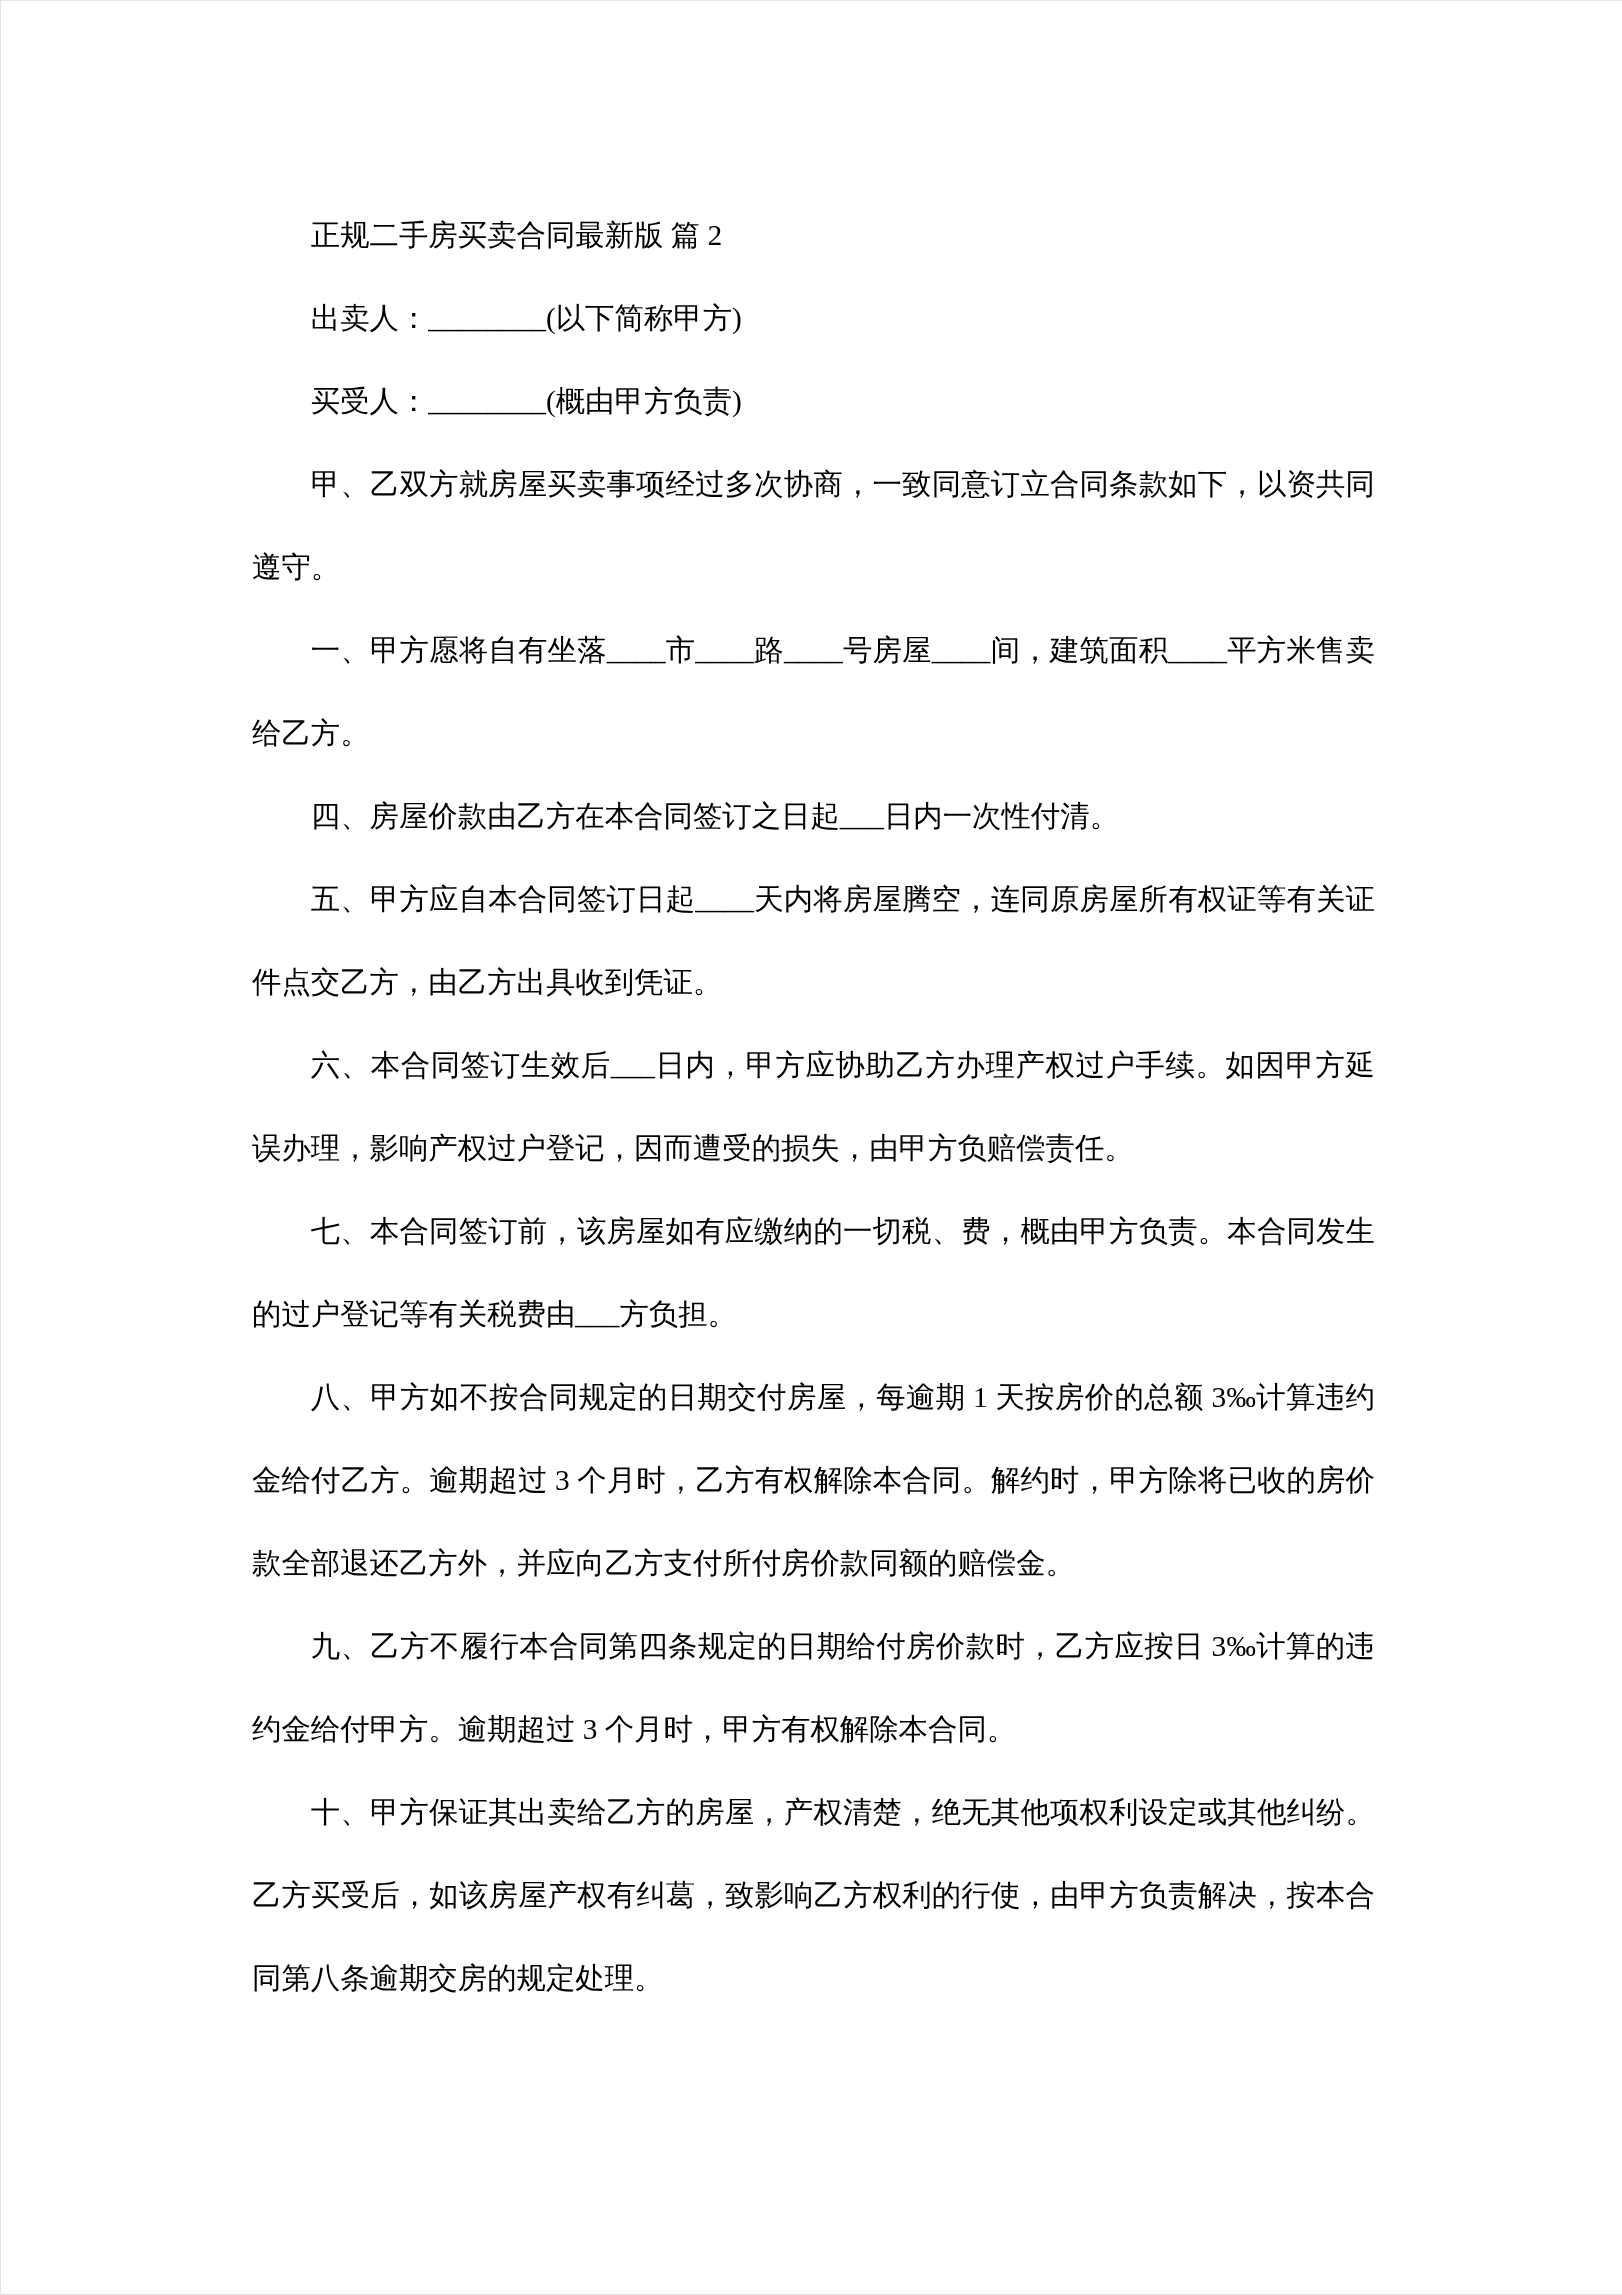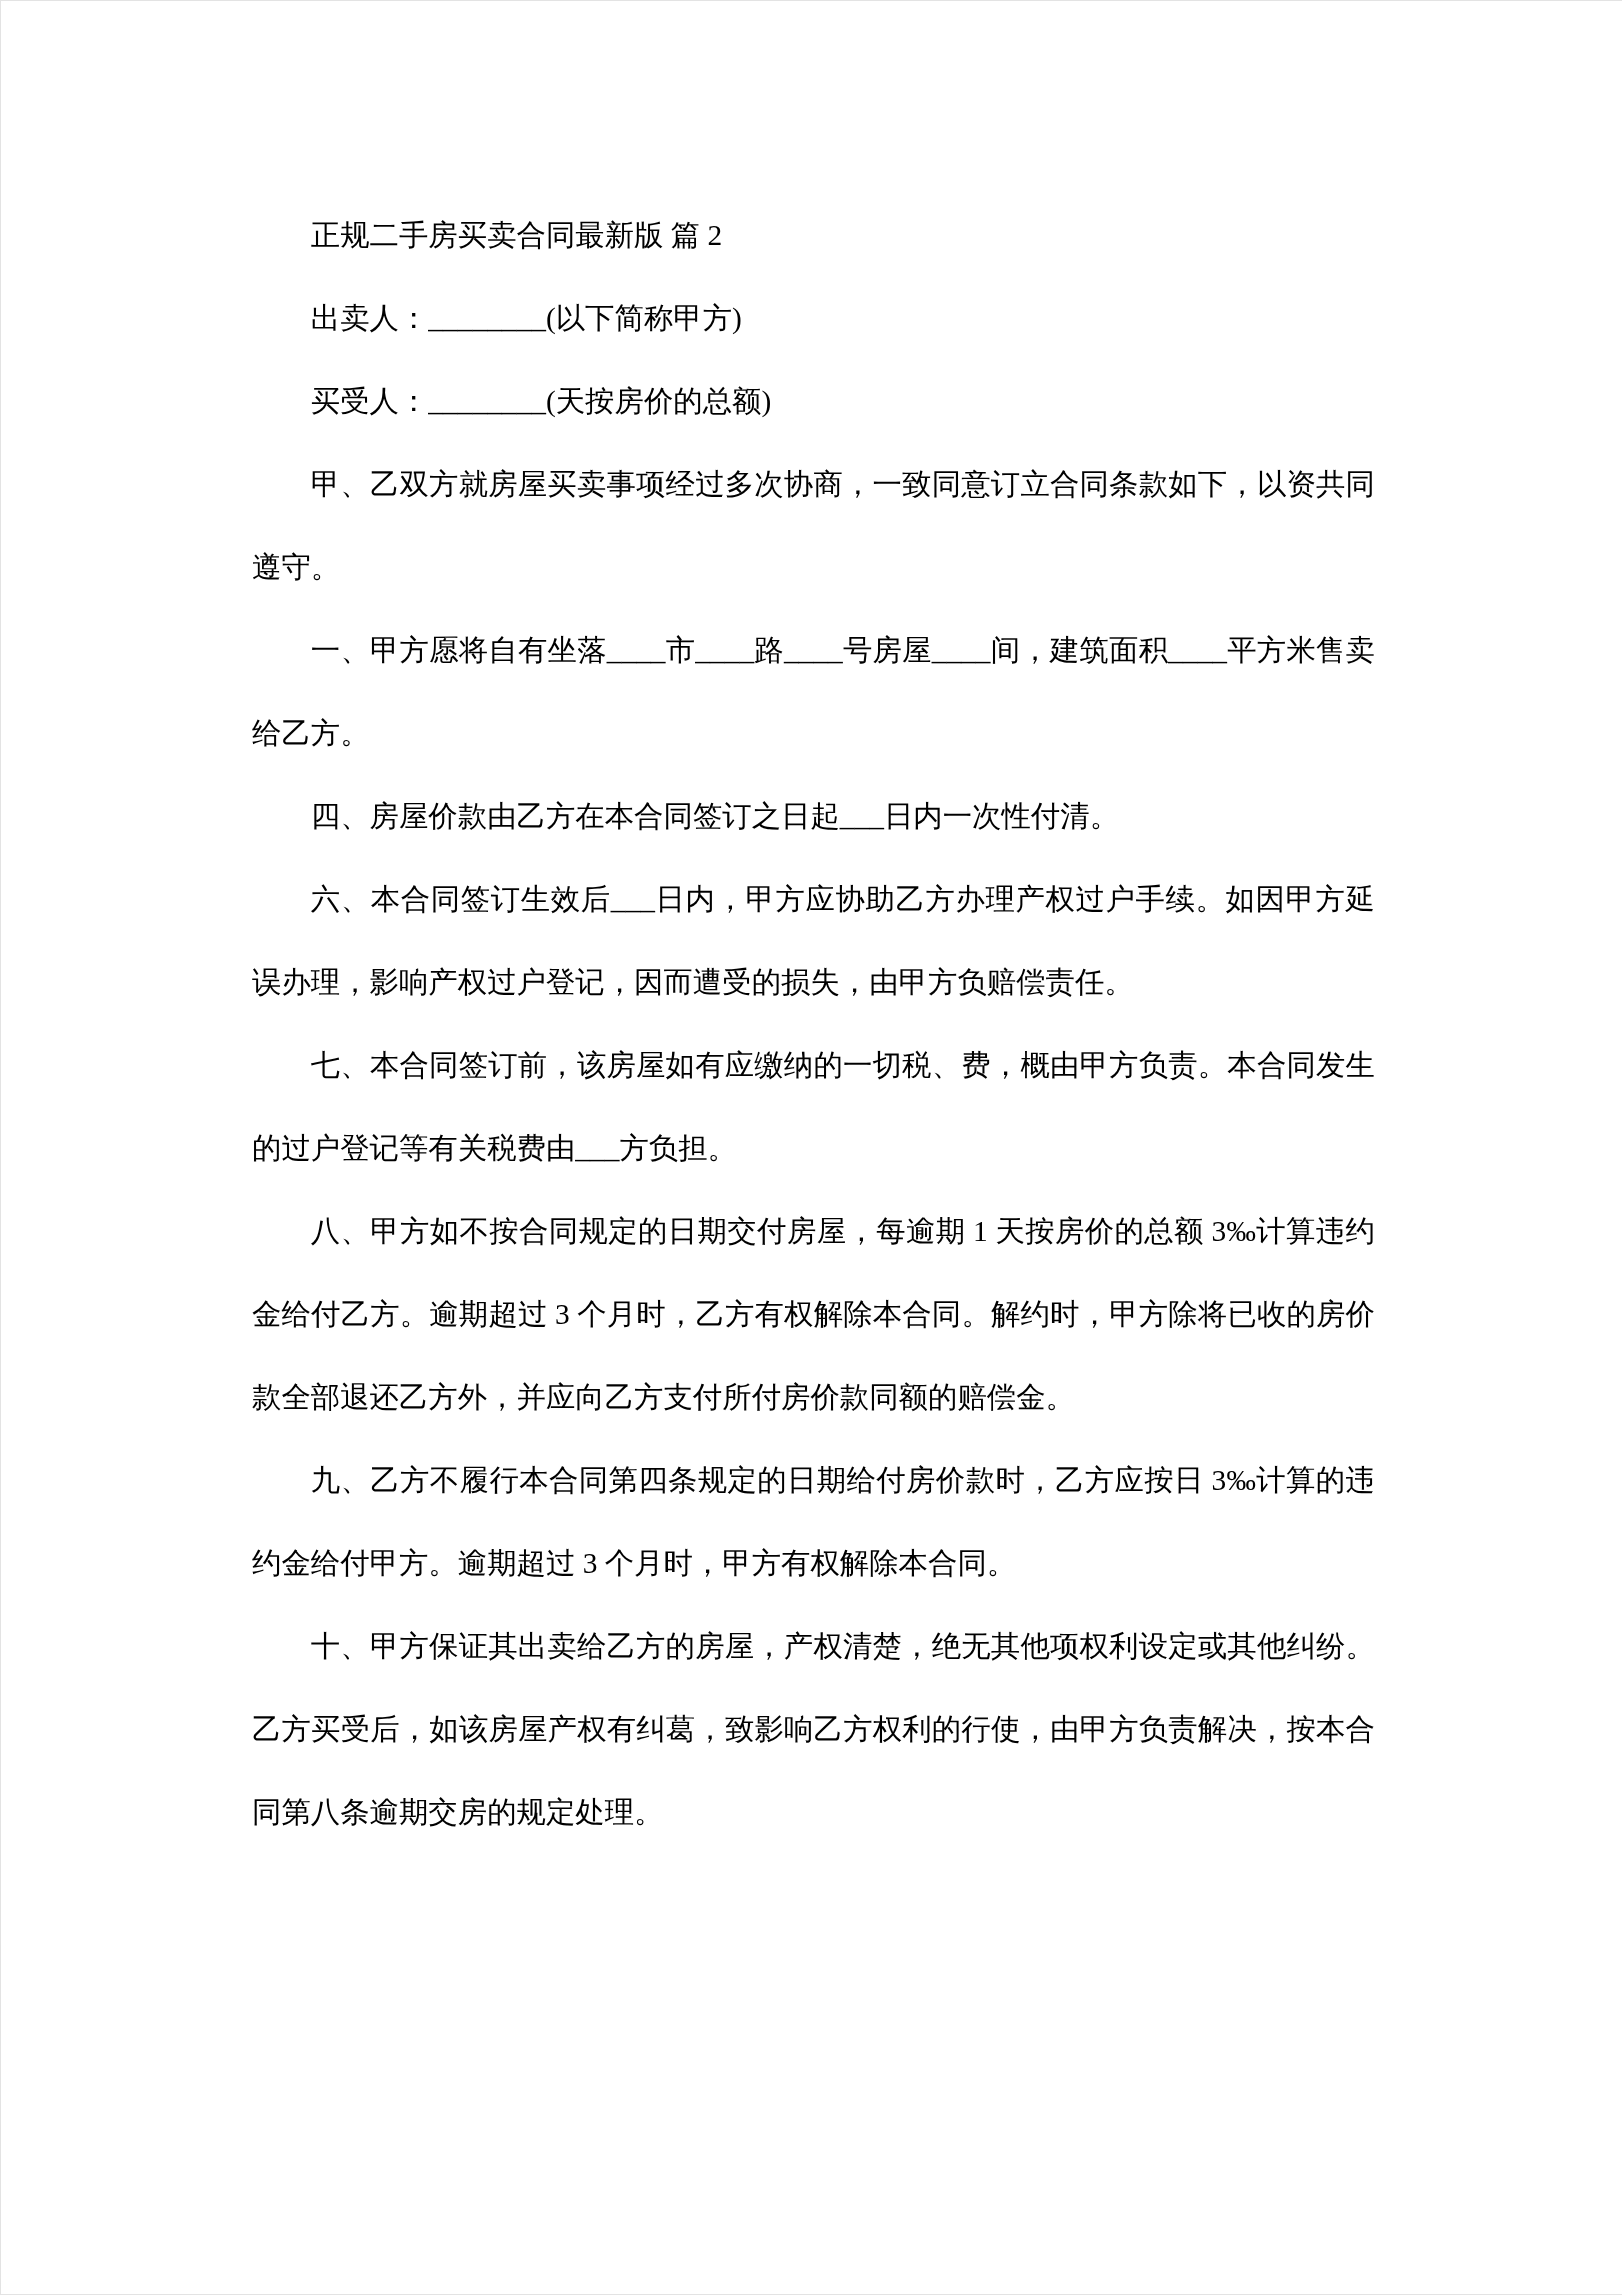--- a/index.html
+++ b/index.html
@@ -34,24 +34,25 @@
     word-break: break-all;
   }
 </style>
 </head>
 <body>
 
 <div class="page">
   <div class="content">
     <p>正规二手房买卖合同最新版 篇 2</p>
     <p>出卖人：________(以下简称甲方)</p>
-    <p>买受人：________(天按房价的总额)</p>
+    <p>买受人：________(概由甲方负责)</p>
     <p>甲、乙双方就房屋买卖事项经过多次协商，一致同意订立合同条款如下，以资共同遵守。</p>
     <p>一、甲方愿将自有坐落____市____路____号房屋____间，建筑面积____平方米售卖给乙方。</p>
     <p>四、房屋价款由乙方在本合同签订之日起___日内一次性付清。</p>
+    <p>五、甲方应自本合同签订日起____天内将房屋腾空，连同原房屋所有权证等有关证件点交乙方，由乙方出具收到凭证。</p>
     <p>六、本合同签订生效后___日内，甲方应协助乙方办理产权过户手续。如因甲方延误办理，影响产权过户登记，因而遭受的损失，由甲方负赔偿责任。</p>
     <p>七、本合同签订前，该房屋如有应缴纳的一切税、费，概由甲方负责。本合同发生的过户登记等有关税费由___方负担。</p>
     <p>八、甲方如不按合同规定的日期交付房屋，每逾期 1 天按房价的总额 3‰计算违约金给付乙方。逾期超过 3 个月时，乙方有权解除本合同。解约时，甲方除将已收的房价款全部退还乙方外，并应向乙方支付所付房价款同额的赔偿金。</p>
     <p>九、乙方不履行本合同第四条规定的日期给付房价款时，乙方应按日 3‰计算的违约金给付甲方。逾期超过 3 个月时，甲方有权解除本合同。</p>
     <p>十、甲方保证其出卖给乙方的房屋，产权清楚，绝无其他项权利设定或其他纠纷。乙方买受后，如该房屋产权有纠葛，致影响乙方权利的行使，由甲方负责解决，按本合同第八条逾期交房的规定处理。</p>
 
   </div>
 </div>
 
 

